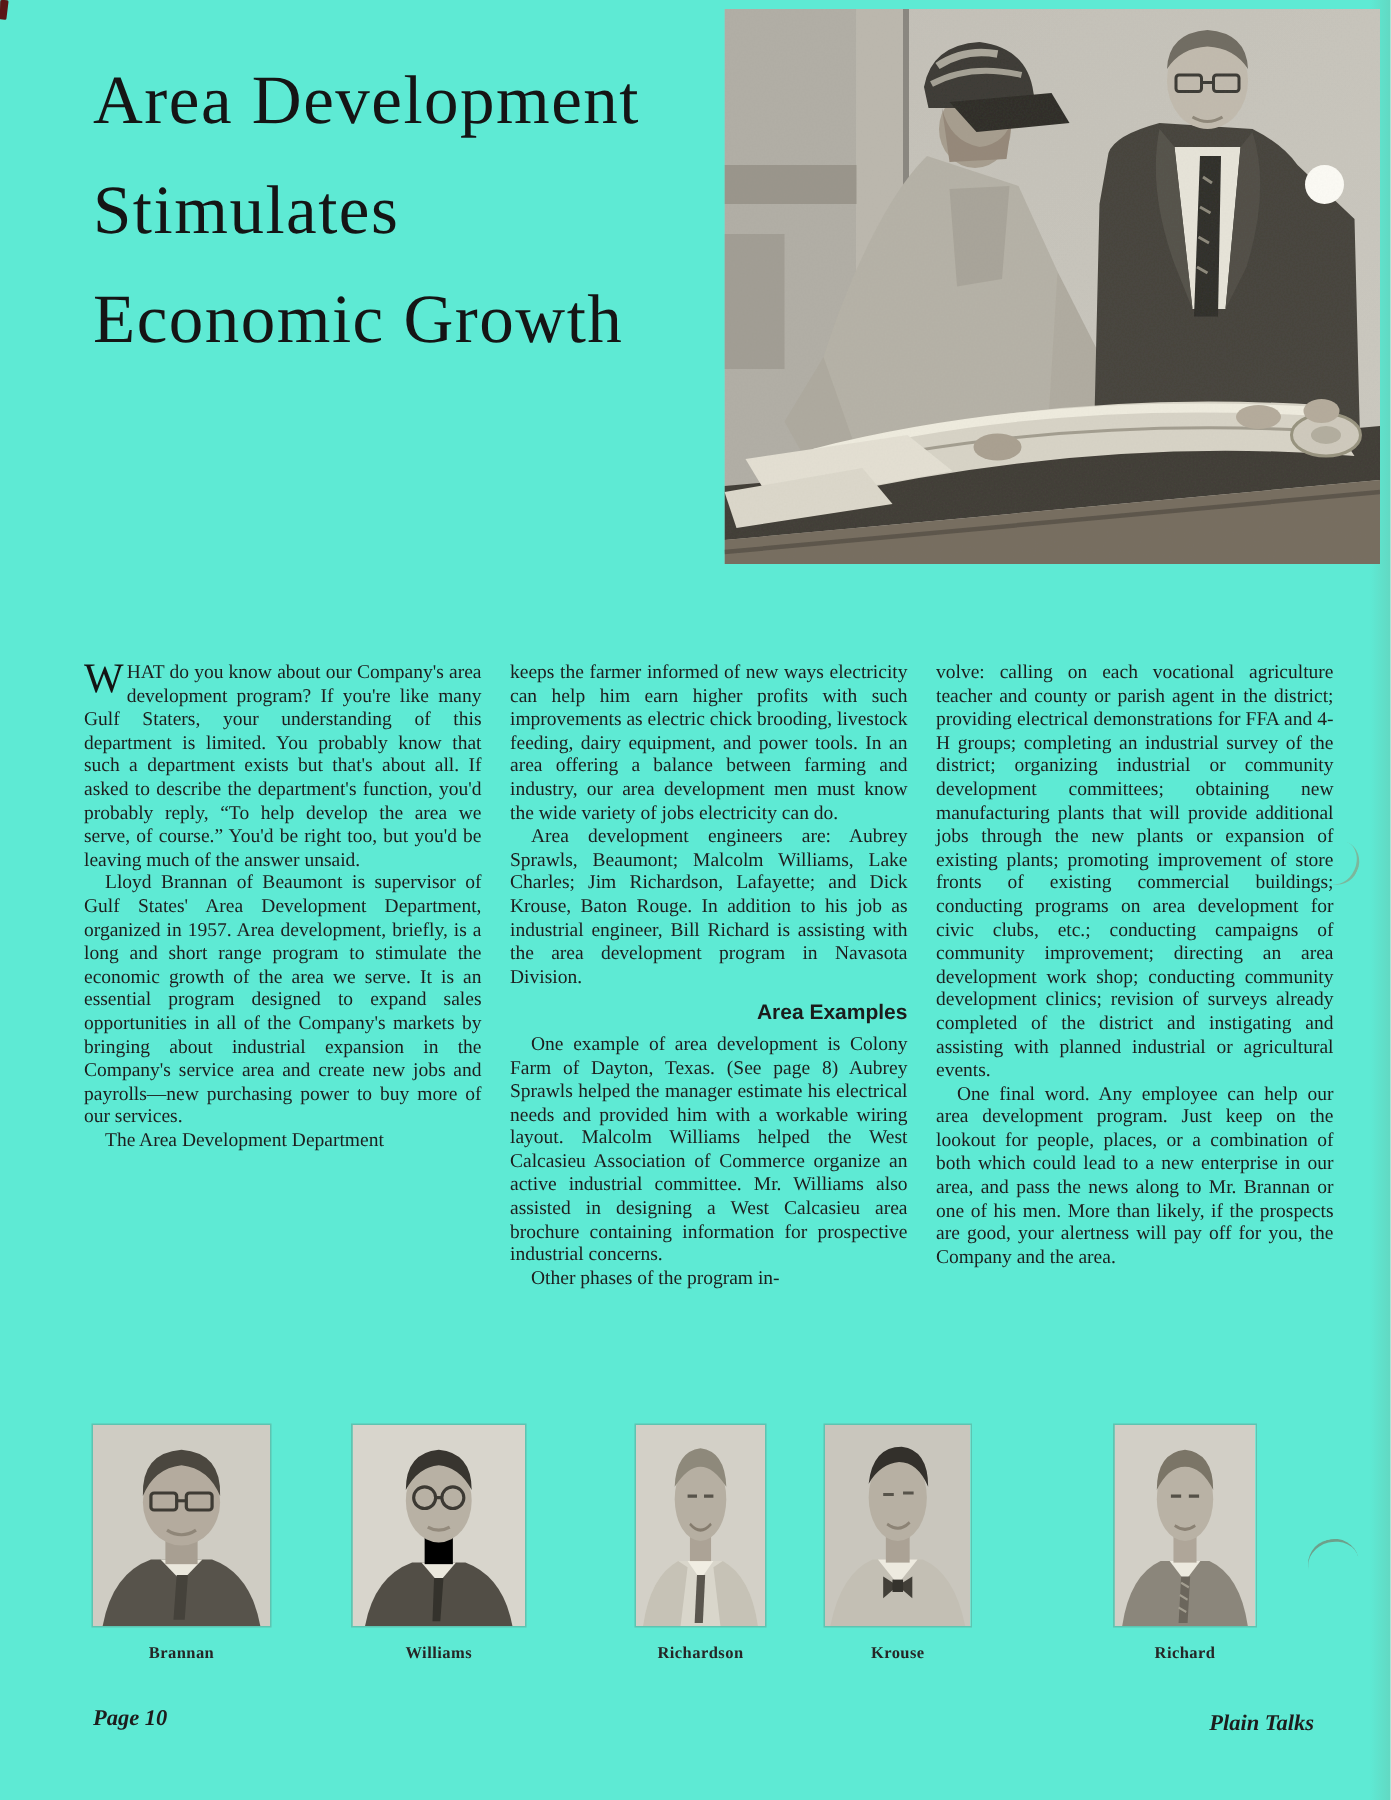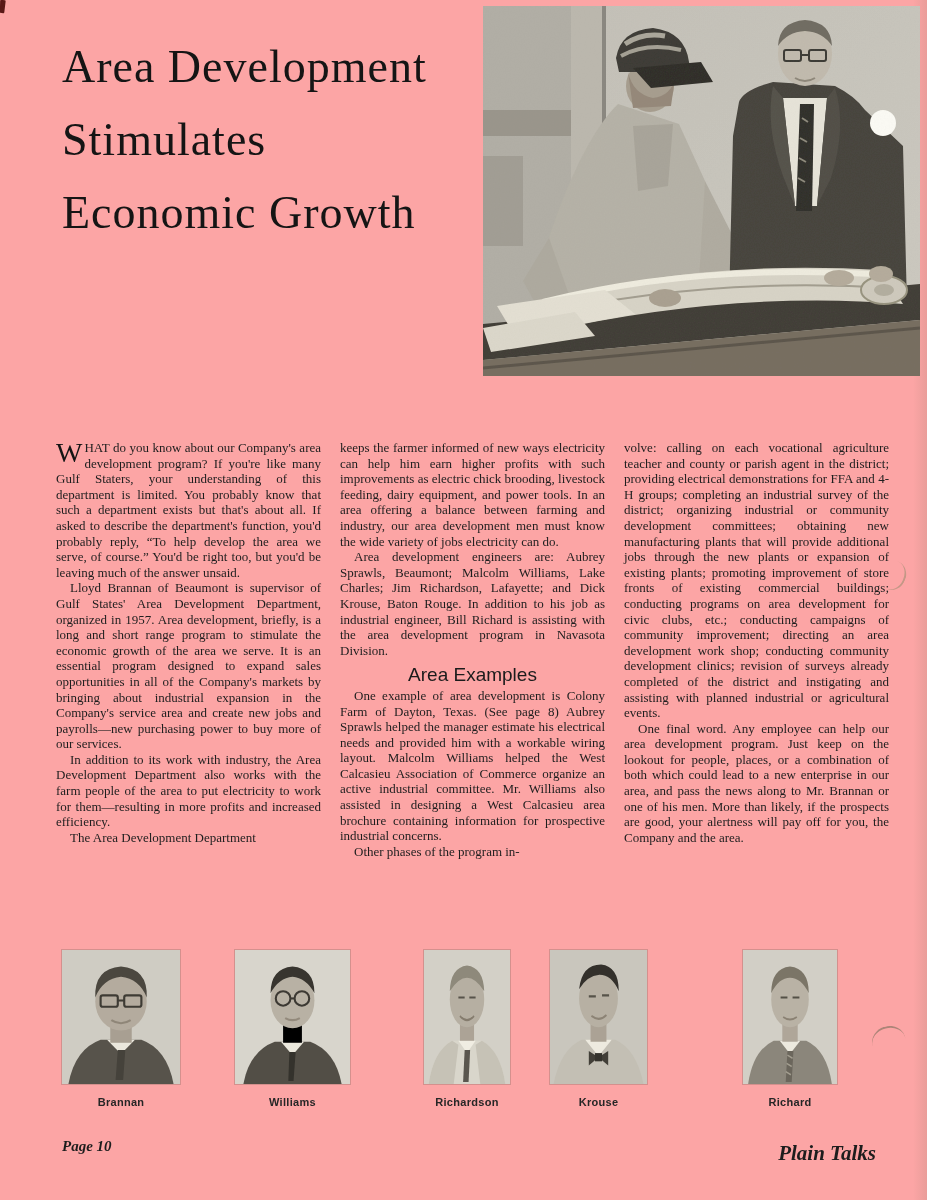--- a/index.html
+++ b/index.html
@@ -1,18 +1,18 @@
 <!DOCTYPE html>
 <html><head>
 <meta charset="utf-8">
 <style>
   html,body { margin:0; padding:0; background:#e8e5de; }
   .page {
     position:relative; width:927px; height:1200px; margin:0 auto;
-    background:#fca5a5; overflow:hidden;
+    background:#5eead4; overflow:hidden;
     font-family:"Liberation Serif", serif; color:#1e1e1e;
   }
   .right-shade { position:absolute; top:0; right:0; width:14px; height:1200px;
     background:linear-gradient(to right, rgba(120,110,85,0), rgba(120,110,85,0.14)); }
   .ink-mark { position:absolute; background:#5a1816; }
   .ink-mark.m1 { left:0; top:3; width:5px; height:13px; transform:rotate(7deg); border-radius:1px; }
   .ink-mark.m2 { left:0; top:19; width:3px; height:9px; opacity:.8; border-radius:1px; }
 
   .headline { position:absolute; left:62px; top:30px; font-size:46px; line-height:73px;
     letter-spacing:1px; color:#151515; }
@@ -25,36 +25,36 @@
     font-family:"Liberation Sans", sans-serif; font-weight:bold; font-size:11px;
     line-height:15px; word-spacing:4px; text-align:justify; color:#2c2c2c; }
 
   .columns { position:absolute; left:56px; top:440px; width:833px; height:505px;
     display:flex; gap:19px; }
   .col { width:265px; font-size:13px; line-height:15.6px; text-align:justify; }
   .col p { margin:0; }
   .col p.indent { text-indent:14px; }
   .dropcap { float:left; font-size:28px; line-height:24px; padding:1px 2px 0 0; color:#141414; }
   .col-heading { margin:9px 0 5px 0; font-family:"Liberation Sans", sans-serif;
-    font-weight:normal; font-size:19px; color:#1b1b1b; text-align:center; }
+    font-weight:bold; font-size:14px; color:#1b1b1b; text-align:right; }
 
   .portrait { position:absolute; top:950px; height:134px; }
   .portrait svg { display:block; width:100%; height:100%; box-shadow:0 0 0 1px rgba(90,85,70,.25); }
   .portrait figcaption { position:absolute; top:146px; left:50%; transform:translateX(-50%);
-    font-family:Liberation Sans, sans-serif; font-weight:bold; font-size:11px;
+    font-family:Liberation Serif, serif; font-weight:bold; font-size:11px;
     letter-spacing:.3px; color:#262626; white-space:nowrap; }
   .pt1 { left:62px;  width:118px; }
   .pt2 { left:235px; width:115px; }
   .pt3 { left:424px; width:86px;  }
   .pt4 { left:550px; width:97px;  }
   .pt5 { left:743px; width:94px;  }
 
   .footer-left  { position:absolute; left:62px; top:1138px; font-size:15px;
     font-weight:bold; font-style:italic; color:#1d1d1d; }
-  .footer-right { position:absolute; right:51px; top:1141px; font-size:21px;
+  .footer-right { position:absolute; right:51px; top:1141px; font-size:15px;
     font-weight:bold; font-style:italic; color:#1d1d1d; }
 
   .curl-mark { position:absolute; border:none; border-radius:50%; pointer-events:none; }
   .curl-mark.c1 { left:878px; top:560px; width:26px; height:30px;
     border-right:2px solid rgba(150,140,110,.55); transform:rotate(24deg); }
   .curl-mark.c2 { left:872px; top:1026px; width:34px; height:30px;
     border-top:2px solid rgba(120,110,90,.6); transform:rotate(-14deg); }
 </style>
 </head>
 <body>
@@ -130,21 +130,20 @@
         <ellipse cx="398" cy="268" rx="12" ry="8" fill="#b5ac9c"></ellipse>
         <circle cx="400" cy="117" r="13" fill="#fcfbf5"></circle>
       </g>
     </svg>
   </figure>
 
   <div class="columns">
     <div class="col">
       <p><span class="dropcap">W</span><span>HAT do you know about our Company's area development program? If you're like many Gulf Staters, your understanding of this department is limited. You probably know that such a department exists but that's about all. If asked to describe the department's function, you'd probably reply, “To help develop the area we serve, of course.” You'd be right too, but you'd be leaving much of the answer unsaid.</span></p>
       <p class="indent">Lloyd Brannan of Beaumont is supervisor of Gulf States' Area Development Department, organized in 1957. Area development, briefly, is a long and short range program to stimulate the economic growth of the area we serve. It is an essential program designed to expand sales opportunities in all of the Company's markets by bringing about industrial expansion in the Company's service area and create new jobs and payrolls—new purchasing power to buy more of our services.</p>
-      <p class="indent">In addition to its work with industry, the Area Development Department also works with the farm people of the area to put electricity to work for them—resulting in more profits and increased efficiency.</p>
       <p class="indent">The Area Development Department</p>
     </div>
     <div class="col">
       <p>keeps the farmer informed of new ways electricity can help him earn higher profits with such improvements as electric chick brooding, livestock feeding, dairy equipment, and power tools. In an area offering a balance between farming and industry, our area development men must know the wide variety of jobs electricity can do.</p>
       <p class="indent">Area development engineers are: Aubrey Sprawls, Beaumont; Malcolm Williams, Lake Charles; Jim Richardson, Lafayette; and Dick Krouse, Baton Rouge. In addition to his job as industrial engineer, Bill Richard is assisting with the area development program in Navasota Division.</p>
       <h3 class="col-heading">Area Examples</h3>
       <p class="indent">One example of area development is Colony Farm of Dayton, Texas. (See page 8)  Aubrey Sprawls helped the manager estimate his electrical needs and provided him with a workable wiring layout. Malcolm Williams helped the West Calcasieu Association of Commerce organize an active industrial committee. Mr. Williams also assisted in designing a West Calcasieu area brochure containing information for prospective industrial concerns.</p>
       <p class="indent">Other phases of the program in-</p>
     </div>
     <div class="col">

